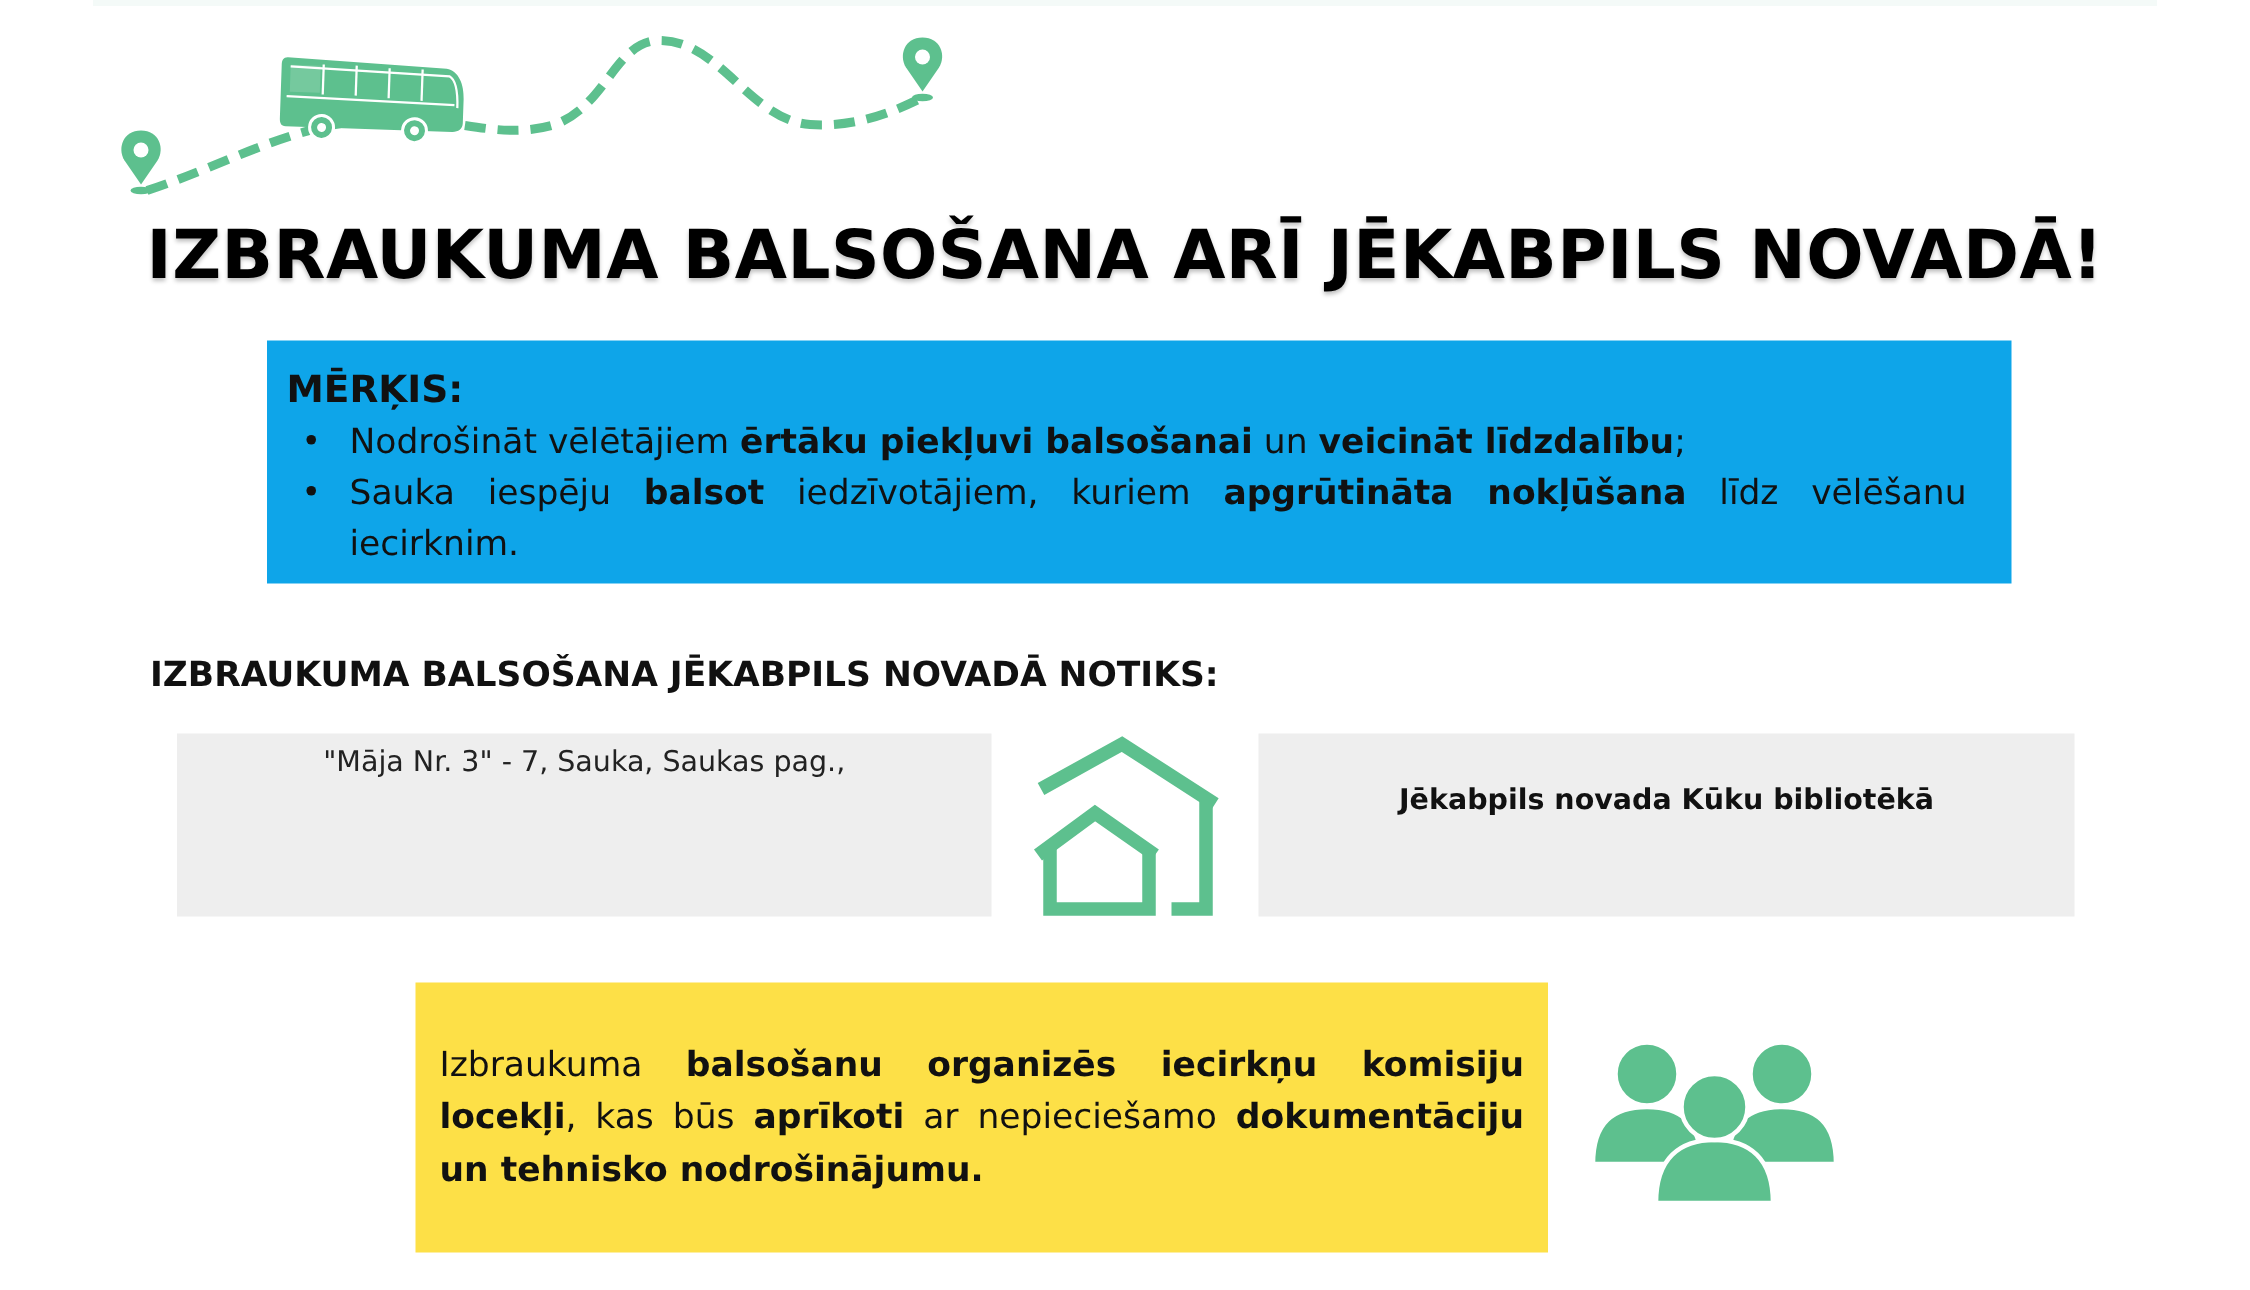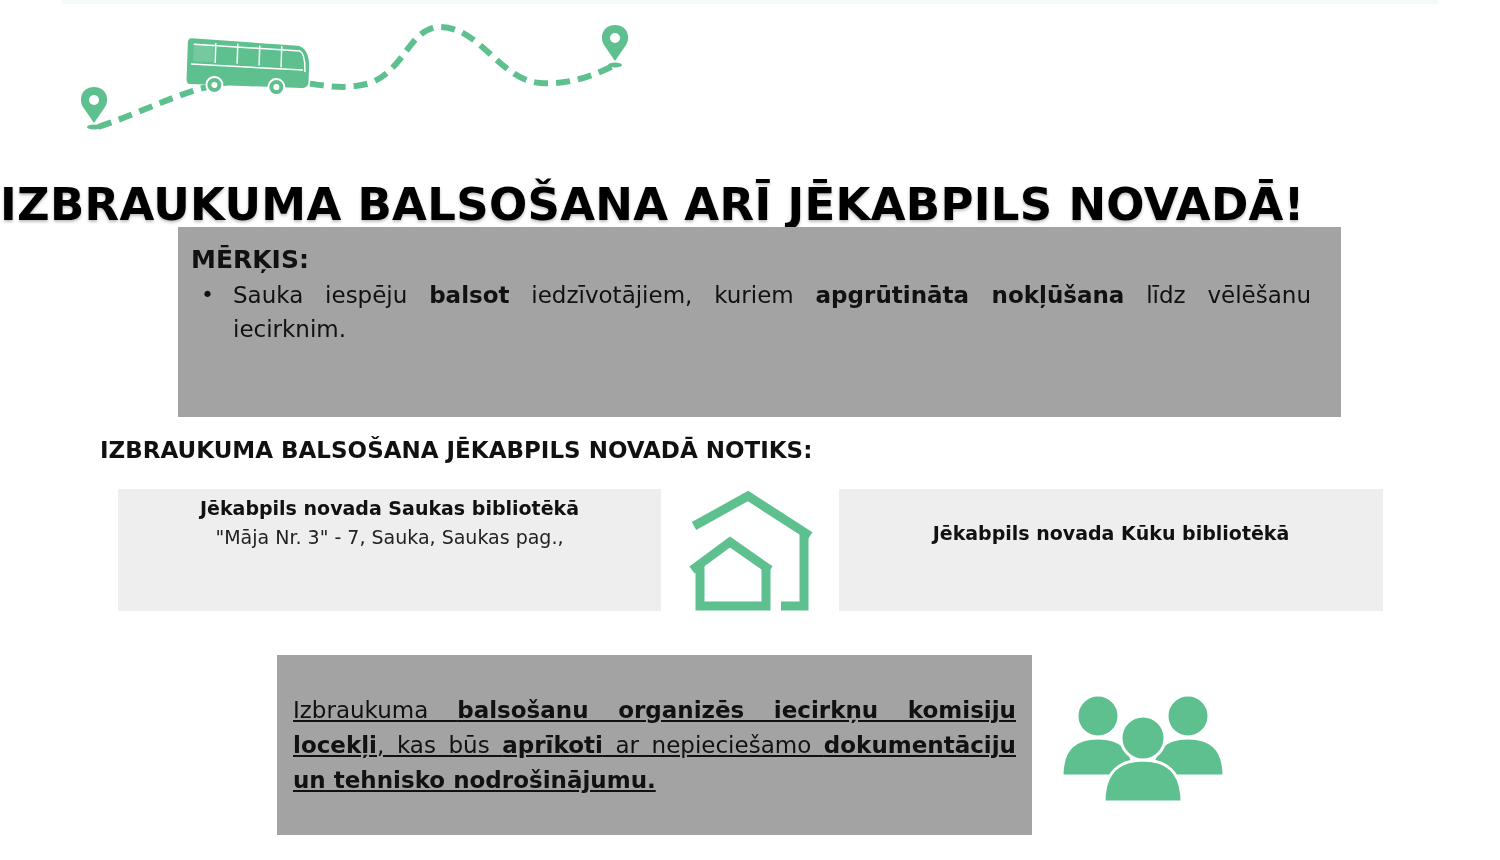--- a/index.html
+++ b/index.html
@@ -3,26 +3,26 @@
 <meta charset="utf-8">
 <style>
   html, body { margin:0; padding:0; }
   body {
     width:1500px; height:860px; background:#ffffff; position:relative; overflow:hidden;
     font-family:"Liberation Sans", "DejaVu Sans", sans-serif; color:#111;
   }
   .topline { position:absolute; left:62px; top:0; width:1376px; height:4px; background:#f4faf8; }
   .route { position:absolute; left:70px; top:15px; width:580px; height:125px; }
   .title {
-    position:absolute; left:0; top:143px; width:1500px; text-align:left;
+    position:absolute; left:0; top:143px; width:1500px; text-align:center;
     font-family:"DejaVu Sans", sans-serif; font-weight:bold; font-size:45px; letter-spacing:0.3px;
-    color:#000; text-shadow:0 2px 3px rgba(0,0,0,0.25);margin-top:35px;
+    color:#000; text-shadow:0 2px 3px rgba(0,0,0,0.25);
   }
   .goal-box {
-    position:absolute; left:178px; top:227px; width:1163px; height:190px; background:#a3a3a3;
+    position:absolute; left:178px; top:227px; width:1163px; height:162px; background:#0ea5e9;
     box-sizing:border-box; padding:18px 30px 0 13px;
   }
   .goal-heading { font-family:"DejaVu Sans", sans-serif; font-weight:bold; font-size:25px; margin:0 0 4px 0; }
   .goal-list { margin:0; padding:0 0 0 42px; list-style:none; }
   .goal-list li {
     position:relative; font-family:"DejaVu Sans", sans-serif; font-size:23px; line-height:34px;
     text-align:justify; font-weight:normal; color:#111;
   }
   .goal-list li::before { content:"•"; position:absolute; left:-32px; top:0; font-size:22px; }
   b, .b { font-weight:bold; }
@@ -33,22 +33,22 @@
   .loc-box {
     position:absolute; background:#eeeeee; text-align:center; box-sizing:border-box;
     font-family:"DejaVu Sans", sans-serif; font-size:19px; line-height:29px; color:#222;
   }
   .loc-left { left:118px; top:489px; width:543px; height:122px; padding-top:5px; }
   .loc-right { left:839px; top:489px; width:544px; height:122px; padding-top:30px; }
   .loc-name { font-weight:bold; color:#111; }
   .loc-time { font-weight:bold; color:#111; }
   .house-icon { position:absolute; left:686px; top:490px; width:128px; height:122px; }
   .org-box {
-    position:absolute; left:277px; top:655px; width:755px; height:180px; background:#a3a3a3;
-    box-sizing:border-box; padding:38px 16px 0 16px;text-decoration:underline;
+    position:absolute; left:277px; top:655px; width:755px; height:180px; background:#fde047;
+    box-sizing:border-box; padding:38px 16px 0 16px;
   }
   .org-text {
     font-family:"DejaVu Sans", sans-serif; font-size:23px; line-height:35px; text-align:justify;
     text-align-last:left; color:#111;
   }
   .people-icon { position:absolute; left:1058px; top:688px; width:170px; height:118px; }
 </style>
 </head>
 <body>
 
@@ -81,29 +81,31 @@
     <circle cx="90" cy="46" r="3" fill="#fff"></circle>
   </g>
 </svg>
 
 <div class="title">IZBRAUKUMA BALSOŠANA ARĪ JĒKABPILS NOVADĀ!</div>
 
 <div class="goal-box">
   <div class="goal-heading">MĒRĶIS:</div>
   <ul class="goal-list">
     <li>
+      <span>Nodrošināt vēlētājiem </span><b>ērtāku piekļuvi balsošanai</b><span> un </span><b>veicināt līdzdalību</b><span>;</span>
+    </li>
+    <li>
       <span>Sauka iespēju </span><b>balsot</b><span> iedzīvotājiem, kuriem </span><b>apgrūtināta nokļūšana</b><span> līdz vēlēšanu iecirknim.</span>
     </li>
   </ul>
 </div>
 
 <div class="subheading">IZBRAUKUMA BALSOŠANA JĒKABPILS NOVADĀ NOTIKS:</div>
 
 <div class="loc-box loc-left">
-  <div class="loc-name">Jēkabpils novada Saukas bibliotēkā</div>
   <div>"Māja Nr. 3" - 7, Sauka, Saukas pag.,</div>
 </div>
 
 <svg class="house-icon" viewBox="0 0 128 122">
   <polyline points="8,36 62,6 124,46" fill="none" stroke="#5dc08e" stroke-width="9" stroke-linejoin="miter"></polyline>
   <polyline points="118,42 118,116 95,116" fill="none" stroke="#5dc08e" stroke-width="9"></polyline>
   <polyline points="6,80 44,52 84,80" fill="none" stroke="#5dc08e" stroke-width="9"></polyline>
   <polyline points="14,76 14,116 80,116 80,76" fill="none" stroke="#5dc08e" stroke-width="9"></polyline>
 </svg>
 

